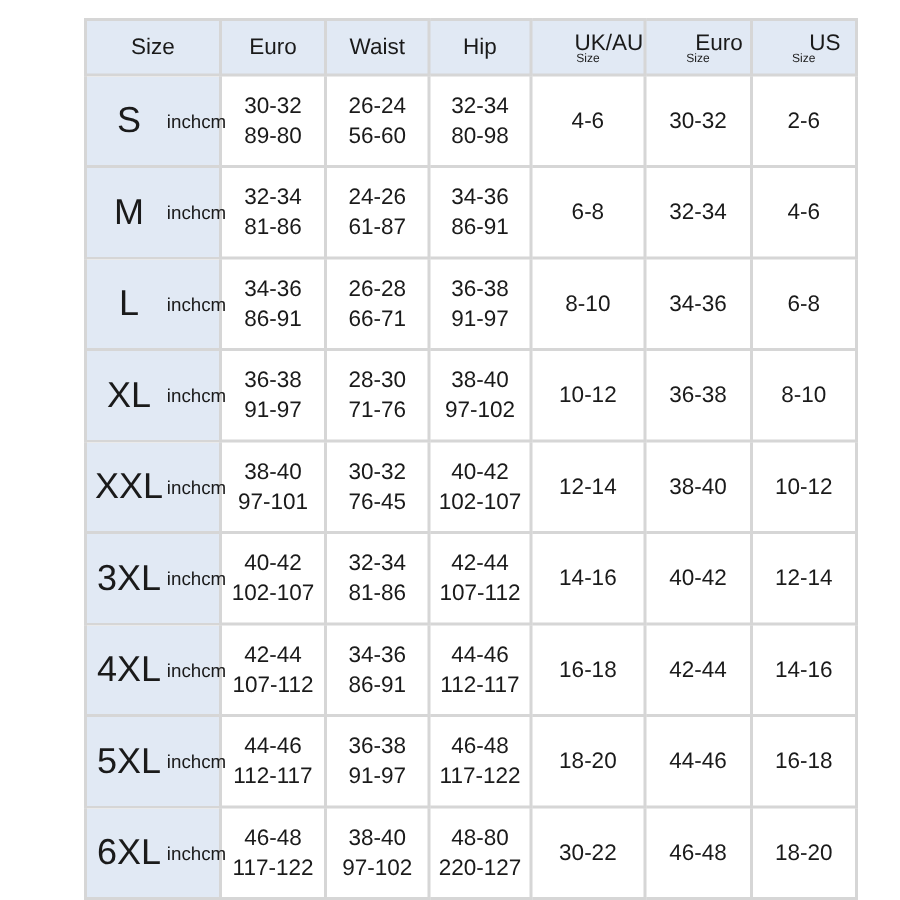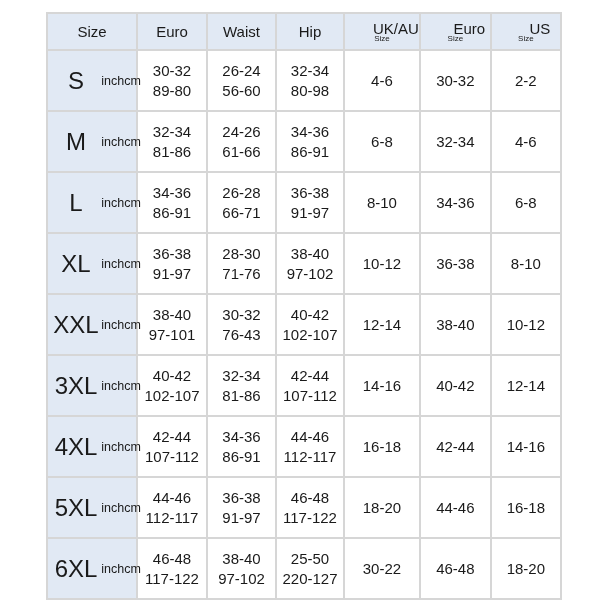--- a/index.html
+++ b/index.html
@@ -1,18 +1,18 @@
 <!DOCTYPE html>
 <html><head>
 <meta charset="utf-8">
 <style>
   html, body { margin: 0; padding: 0; background: #ffffff; }
   body { width: 600px; height: 600px; position: relative; overflow: hidden;
          font-family: "Liberation Sans", "DejaVu Sans", sans-serif; color: #1a1a1a; }
-  table.chart { position: absolute; left: 46px; top: 12px; border-collapse: collapse;
+  table.chart { position: absolute; left: 56px; top: 12px; border-collapse: collapse;
                 table-layout: fixed; }
   table.chart td, table.chart th { border: 2px solid #d6d6d6; padding: 0; text-align: center;
                 vertical-align: middle; }
   th { background: #e1e9f4; font-weight: normal; font-size: 15px; height: 35px; }
   th .sub { display: block; font-size: 8px; line-height: 7px; margin-top: -1px; }
   th .main { display: block; font-size: 15px; line-height: 15px; margin-left: 28px; }
   th.size-h { text-align: center; }
   td { height: 59px; font-size: 15px; line-height: 20px; background: #ffffff; }
   td.size-cell { background: #e1e9f4; position: relative; }
   td.size-cell .size-label { position: absolute; left: 0; width: 56px; top: 0; bottom: 0;
@@ -71,38 +71,38 @@
     <td class="pair">
       <span>26-24</span>
       <span>56-60</span>
     </td>
     <td class="pair">
       <span>32-34</span>
       <span>80-98</span>
     </td>
     <td>4-6</td>
     <td>30-32</td>
-    <td>2-2</td>
+    <td>2-6</td>
   </tr>
 
   <tr>
     <td class="size-cell">
       <span class="size-label">M</span>
       <span class="units">
         <span>inch</span>
         <span>cm</span>
       </span>
     </td>
     <td class="pair">
       <span>32-34</span>
       <span>81-86</span>
     </td>
     <td class="pair">
       <span>24-26</span>
-      <span>61-66</span>
+      <span>61-87</span>
     </td>
     <td class="pair">
       <span>34-36</span>
       <span>86-91</span>
     </td>
     <td>6-8</td>
     <td>32-34</td>
     <td>4-6</td>
   </tr>
 
@@ -163,21 +163,21 @@
         <span>inch</span>
         <span>cm</span>
       </span>
     </td>
     <td class="pair">
       <span>38-40</span>
       <span>97-101</span>
     </td>
     <td class="pair">
       <span>30-32</span>
-      <span>76-43</span>
+      <span>76-45</span>
     </td>
     <td class="pair">
       <span>40-42</span>
       <span>102-107</span>
     </td>
     <td>12-14</td>
     <td>38-40</td>
     <td>10-12</td>
   </tr>
 
@@ -266,21 +266,21 @@
     </td>
     <td class="pair">
       <span>46-48</span>
       <span>117-122</span>
     </td>
     <td class="pair">
       <span>38-40</span>
       <span>97-102</span>
     </td>
     <td class="pair">
-      <span>25-50</span>
+      <span>48-80</span>
       <span>220-127</span>
     </td>
     <td>30-22</td>
     <td>46-48</td>
     <td>18-20</td>
   </tr>
 </tbody>
 </table>
 
 </body></html>

